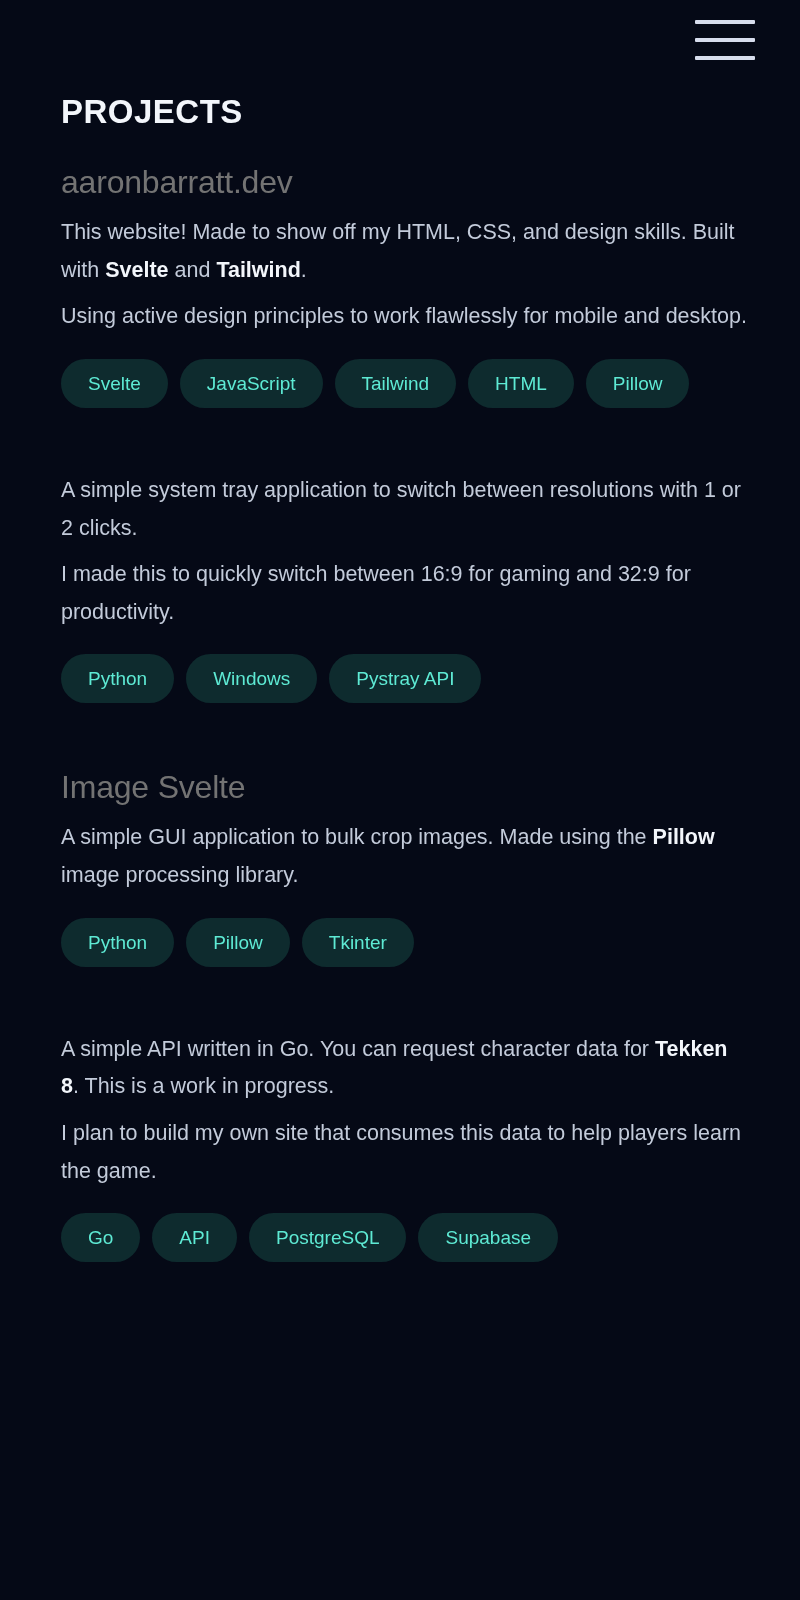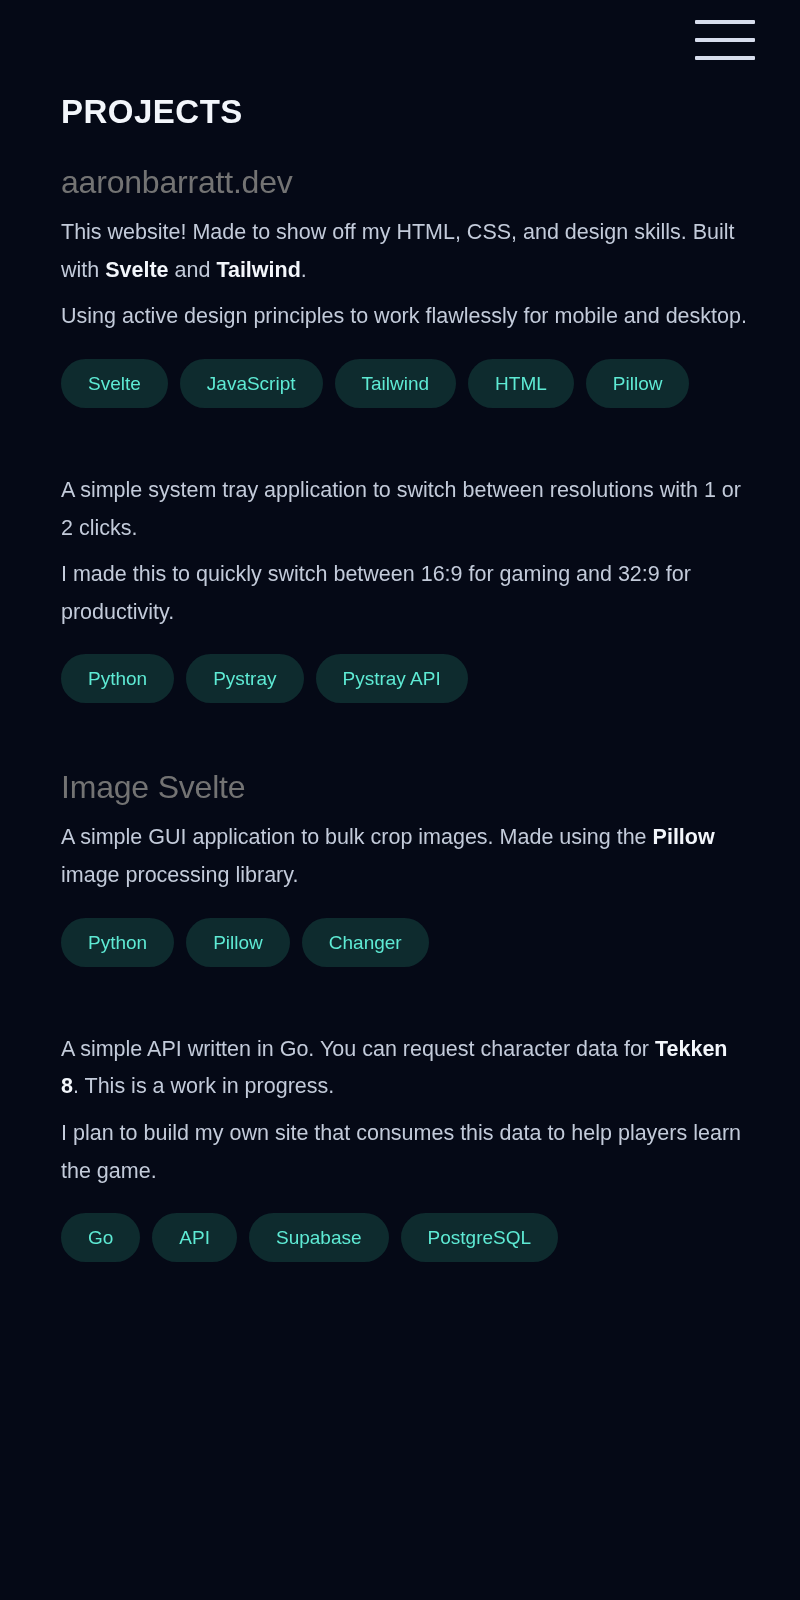--- a/index.html
+++ b/index.html
@@ -141,38 +141,38 @@
           <span class="tag">Tailwind</span>
           <span class="tag">HTML</span>
           <span class="tag">Pillow</span>
         </div>
       </article>
       <article class="project">
         <p class="project-desc"><span>A simple system tray application to switch between resolutions with 1 or 2 clicks.</span></p>
         <p class="project-desc"><span>I made this to quickly switch between 16:9 for gaming and 32:9 for productivity.</span></p>
         <div class="tags">
           <span class="tag">Python</span>
-          <span class="tag">Pystray</span>
+          <span class="tag">Windows</span>
           <span class="tag">Pystray API</span>
         </div>
       </article>
       <article class="project">
         <h2 class="project-title">Image Svelte</h2>
         <p class="project-desc"><span>A simple GUI application to bulk crop images. Made using the </span><span class="hl">Pillow</span><span> image processing library.</span></p>
         <div class="tags">
           <span class="tag">Python</span>
           <span class="tag">Pillow</span>
-          <span class="tag">Changer</span>
+          <span class="tag">Tkinter</span>
         </div>
       </article>
       <article class="project">
         <p class="project-desc"><span>A simple API written in Go. You can request character data for </span><span class="hl">Tekken 8</span><span>. This is a work in progress.</span></p>
         <p class="project-desc"><span>I plan to build my own site that consumes this data to help players learn the game.</span></p>
         <div class="tags">
           <span class="tag">Go</span>
           <span class="tag">API</span>
+          <span class="tag">PostgreSQL</span>
           <span class="tag">Supabase</span>
-          <span class="tag">PostgreSQL</span>
         </div>
       </article>
     </div>
 
 </div>
 
 </body></html>

